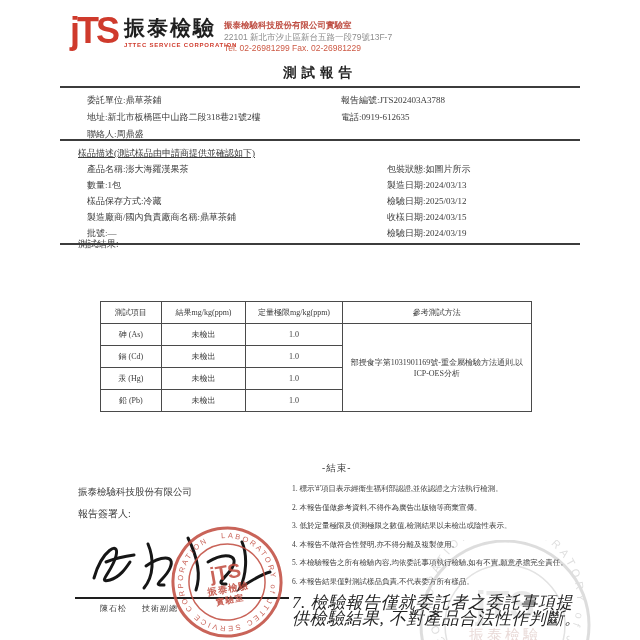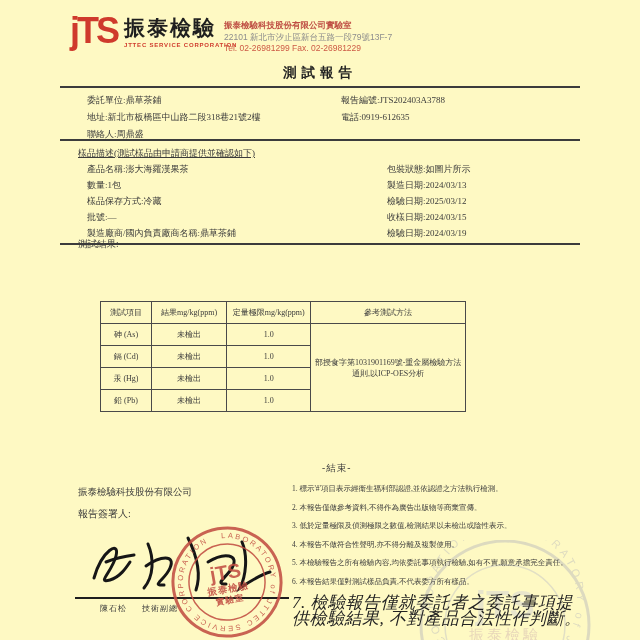--- a/index.html
+++ b/index.html
@@ -1,17 +1,17 @@
 <!DOCTYPE html>
 <html><head>
 <meta charset="utf-8">
 <style>
   html,body{margin:0;padding:0;background:#e8e8e8;}
   .page{
-    position:relative;width:640px;height:640px;background:#fef9c3;
+    position:relative;width:640px;height:640px;background:#ffffff;
     font-family:"Liberation Serif","DejaVu Serif",serif;color:#3b3b3b;
     overflow:hidden;margin:0 auto;
   }
   
   .logo{position:absolute;left:70px;top:15px;display:flex;align-items:flex-start;}
   .logo-jts{font-family:"Liberation Sans","DejaVu Sans",sans-serif;font-weight:bold;
     font-size:36px;line-height:32px;color:#cf3a2c;letter-spacing:-3px;}
   .logo-right{margin-left:7px;padding-top:2px;}
   .logo-name{font-size:21px;font-weight:bold;color:#1f1f1f;letter-spacing:2px;line-height:23px;}
   .logo-sub{font-family:"Liberation Sans","DejaVu Sans",sans-serif;font-size:6px;
@@ -28,21 +28,21 @@
   
   .kv{font-size:9px;line-height:17px;white-space:nowrap;margin-left:9px;}
   .client-left{position:absolute;left:78px;top:92px;}
   .client-right{position:absolute;left:332px;top:92px;}
   .sample-title{position:absolute;left:78px;top:147px;font-size:9px;text-decoration:underline;}
   .sample-left{position:absolute;left:78px;top:161px;}
   .sample-right{position:absolute;left:378px;top:161px;}
   .sample-left .kv,.sample-right .kv{line-height:16px;}
   .result-title{position:absolute;left:78px;top:238px;font-size:9.5px;}
   
-  table.results{position:absolute;left:100px;top:301px;width:366px;
+  table.results{position:absolute;left:100px;top:301px;width:432px;
     border-collapse:collapse;font-size:8px;color:#3b3b3b;}
   table.results th,table.results td{border:1px solid #4a4a4a;height:21px;
     text-align:center;vertical-align:middle;font-weight:normal;padding:0 2px;}
   
   .sig-company{position:absolute;left:78px;top:486px;font-size:9.5px;}
   .sig-label{position:absolute;left:78px;top:507px;font-size:10px;}
   .sig-svg{position:absolute;left:82px;top:528px;z-index:3;}
   .sig-line{position:absolute;left:75px;top:597px;width:214px;height:2px;background:#1e1e1e;z-index:2;}
   .sig-caption{position:absolute;left:100px;top:603px;font-size:8px;letter-spacing:1px;z-index:2;}
   .sig-caption .t{margin-left:12px;}
@@ -90,22 +90,22 @@
     <div class="kv"><span>電話:</span><span>0919-612635</span></div>
   </div>
 
   <div class="rule rule2"></div>
 
   <div class="sample-title">樣品描述(測試樣品由申請商提供並確認如下)</div>
   <div class="sample-left">
     <div class="kv"><span>產品名稱:</span><span>澎大海羅漢果茶</span></div>
     <div class="kv"><span>數量:</span><span>1包</span></div>
     <div class="kv"><span>樣品保存方式:</span><span>冷藏</span></div>
+    <div class="kv"><span>製造廠商/國內負責廠商名稱:</span><span>鼎草茶鋪</span></div>
     <div class="kv"><span>批號:</span><span>—</span></div>
-    <div class="kv"><span>製造廠商/國內負責廠商名稱:</span><span>鼎草茶鋪</span></div>
   </div>
   <div class="sample-right">
     <div class="kv"><span>包裝狀態:</span><span>如圖片所示</span></div>
     <div class="kv"><span>製造日期:</span><span>2024/03/13</span></div>
     <div class="kv"><span>檢驗日期:</span><span>2025/03/12</span></div>
     <div class="kv"><span>收樣日期:</span><span>2024/03/15</span></div>
     <div class="kv"><span>檢驗日期:</span><span>2024/03/19</span></div>
   </div>
 
   <div class="rule rule3"></div>

